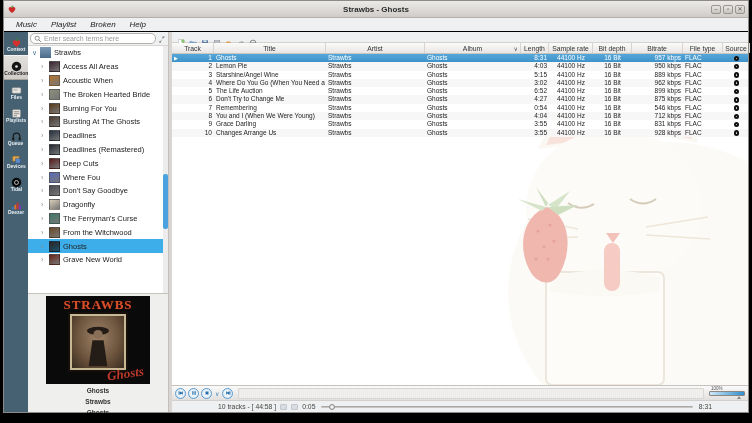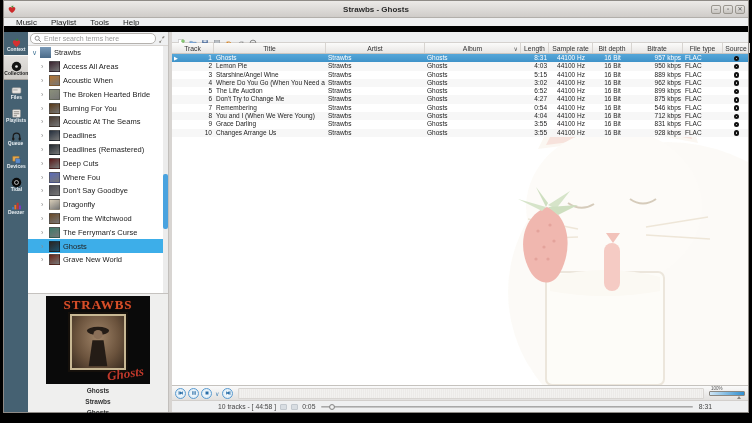--- a/index.html
+++ b/index.html
@@ -10,21 +10,21 @@
             background:#eff0f1; border:1px solid #8e8a86; display:flex; flex-direction:column; }
   
   .titlebar { height:17px; background:linear-gradient(#eceae8,#cfccc9); border-bottom:1px solid #b2afab;
               display:flex; align-items:center; padding:0 3px; position:relative; }
   .titlebar .app-ico { width:10px; height:10px; }
   .title-text { position:absolute; left:0; right:0; text-align:center; font-size:8px; font-weight:bold; color:#2b2b2b; }
   .winbtns { margin-left:auto; display:flex; gap:2px; z-index:2; }
   .winbtn { width:10px; height:9px; background:linear-gradient(#e8e6e3,#c6c3bf); border:1px solid #9a9ael;
             border:1px solid #9a968f; border-radius:2px; font-size:6px; line-height:7px; text-align:center; color:#555; }
   
-  .menubar { height:14px; background:#eff0f1; border-bottom:6px solid #000000; display:flex; align-items:center; padding-left:5px; }
+  .menubar { height:14px; background:#eff0f1; border-bottom:1px solid #000000; display:flex; align-items:center; padding-left:5px;font-style:italic; }
   .menu-item { font-size:8px; color:#222; padding:1px 7px; }
   
   .body { flex:1; display:flex; min-height:0; }
   .tabbar { width:24px; background:#456172; display:flex; flex-direction:column; }
   .tab { padding:2px 0 3px; display:flex; flex-direction:column; align-items:center; gap:1px; }
   .tab .ticon { width:11px; height:11px; }
   .tab .tlabel { font-size:5.5px; color:#e8eef2; font-weight:bold; transform:scale(.9); }
   .tab.sel { background:linear-gradient(#e2e0dd,#cfccc8); border-top:1px solid #f5f4f2; border-bottom:1px solid #a5a19c; }
   .tab.sel .tlabel { color:#1c1c1c; }
   
@@ -114,21 +114,21 @@
       <div class="winbtns" id="winbtns">
           <div class="winbtn">–</div>
           <div class="winbtn">▫</div>
           <div class="winbtn">✕</div>
         </div>
     </div>
 
     <div class="menubar" id="menubar">
         <span class="menu-item">Music</span>
         <span class="menu-item">Playlist</span>
-        <span class="menu-item">Tools</span>
+        <span class="menu-item">Broken</span>
         <span class="menu-item">Help</span>
       </div>
 
     <div class="body">
 
       <div class="tabbar" id="tabbar">
           <div class="tab">
      <span class="ticon"><svg viewBox="0 0 10 10">
                 <path d="M5 9 C2 7 1 5 2 3.5 C3 2.5 4 3 5 3.5 C6 3 7 2.5 8 3.5 C9 5 8 7 5 9Z" fill="#d43030"></path>
                 <path d="M5 3.6 L3.8 1.6 L5 2.6 L6.2 1.2 L6.2 3.6Z" fill="#3a8a2a"></path>
@@ -228,21 +228,21 @@
      <span>The Broken Hearted Bride</span>
    </div>
             <div class="trow child">
      <span class="arrow">›</span>
      <span class="thumb" style="background:linear-gradient(150deg,#5a3a18,#0008);"></span>
      <span>Burning For You</span>
    </div>
             <div class="trow child">
      <span class="arrow">›</span>
      <span class="thumb" style="background:linear-gradient(150deg,#4a3a30,#0008);"></span>
-     <span>Acoustic At The Seams</span>
+     <span>Bursting At The Ghosts</span>
    </div>
             <div class="trow child">
      <span class="arrow">›</span>
      <span class="thumb" style="background:linear-gradient(150deg,#26303e,#0008);"></span>
      <span>Deadlines</span>
    </div>
             <div class="trow child">
      <span class="arrow">›</span>
      <span class="thumb" style="background:linear-gradient(150deg,#202830,#0008);"></span>
      <span>Deadlines (Remastered)</span>
@@ -262,27 +262,27 @@
      <span class="thumb" style="background:linear-gradient(150deg,#4a4a52,#0008);"></span>
      <span>Don't Say Goodbye</span>
    </div>
             <div class="trow child">
      <span class="arrow">›</span>
      <span class="thumb" style="background:linear-gradient(150deg,#d8cdb8,#0008);"></span>
      <span>Dragonfly</span>
    </div>
             <div class="trow child">
      <span class="arrow">›</span>
+     <span class="thumb" style="background:linear-gradient(150deg,#3f7a6a,#0008);"></span>
+     <span>The Ferryman's Curse</span>
+   </div>
+            <div class="trow child">
+     <span class="arrow">›</span>
      <span class="thumb" style="background:linear-gradient(150deg,#6a4a28,#0008);"></span>
      <span>From the Witchwood</span>
-   </div>
-            <div class="trow child">
-     <span class="arrow">›</span>
-     <span class="thumb" style="background:linear-gradient(150deg,#3f7a6a,#0008);"></span>
-     <span>The Ferryman's Curse</span>
    </div>
             <div class="trow child sel">
      <span class="arrow">›</span>
      <span class="thumb" style="background:linear-gradient(150deg,#2a2422,#0008);"></span>
      <span>Ghosts</span>
    </div>
             <div class="trow child">
      <span class="arrow">›</span>
      <span class="thumb" style="background:linear-gradient(150deg,#6a2418,#0008);"></span>
      <span>Grave New World</span>

